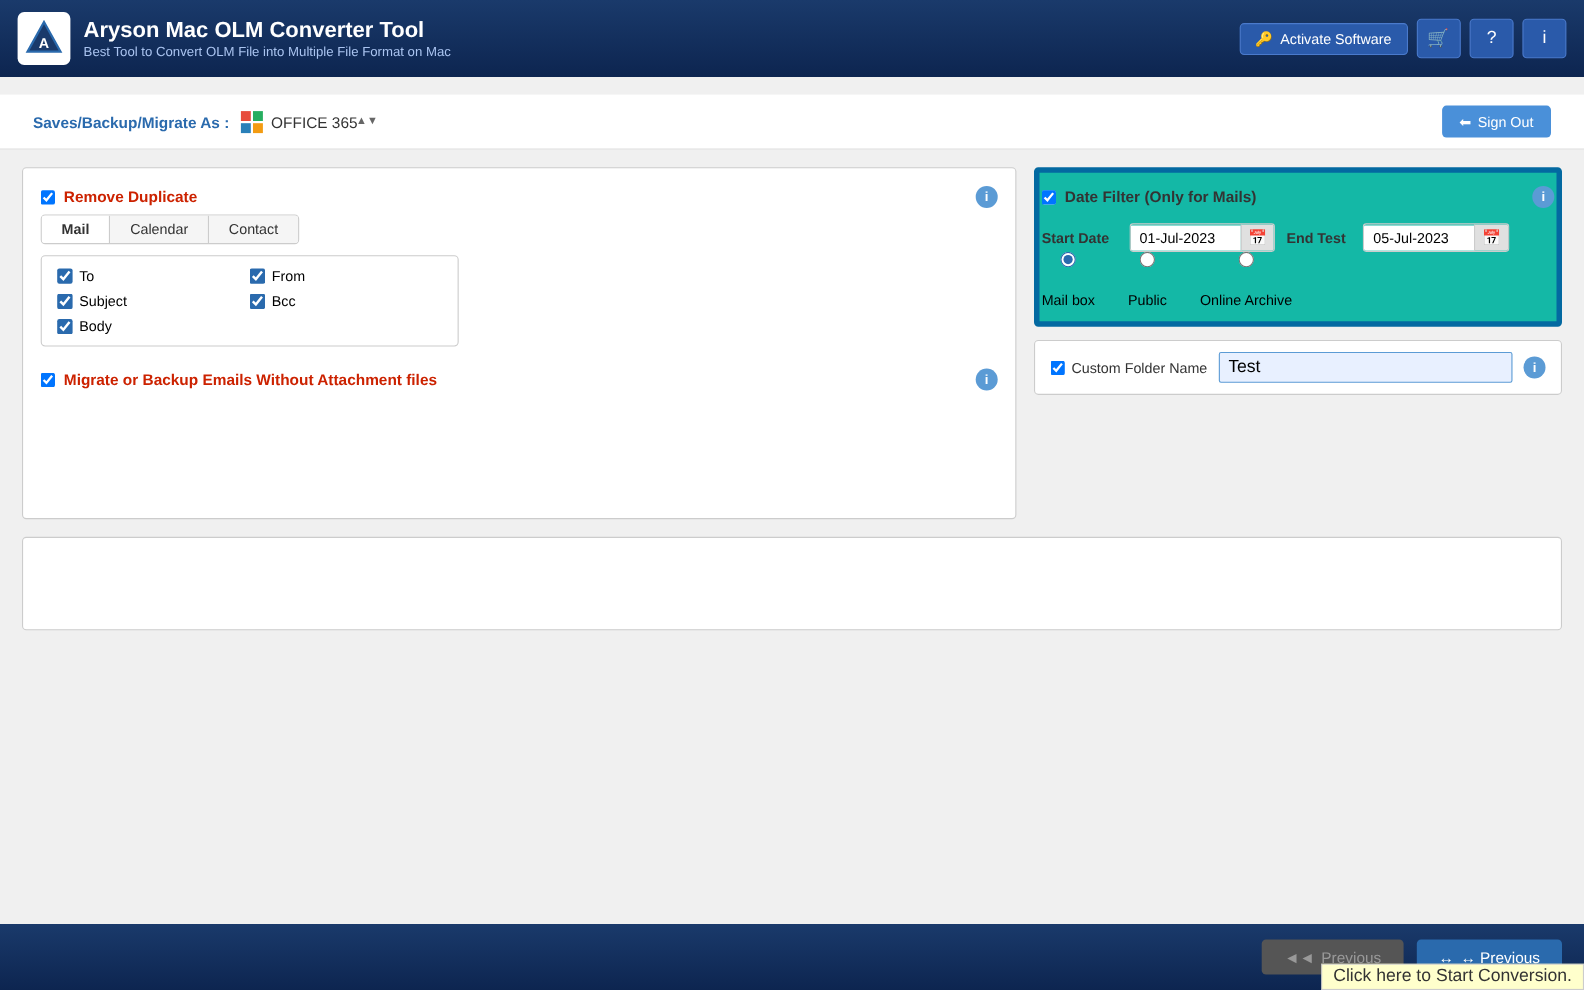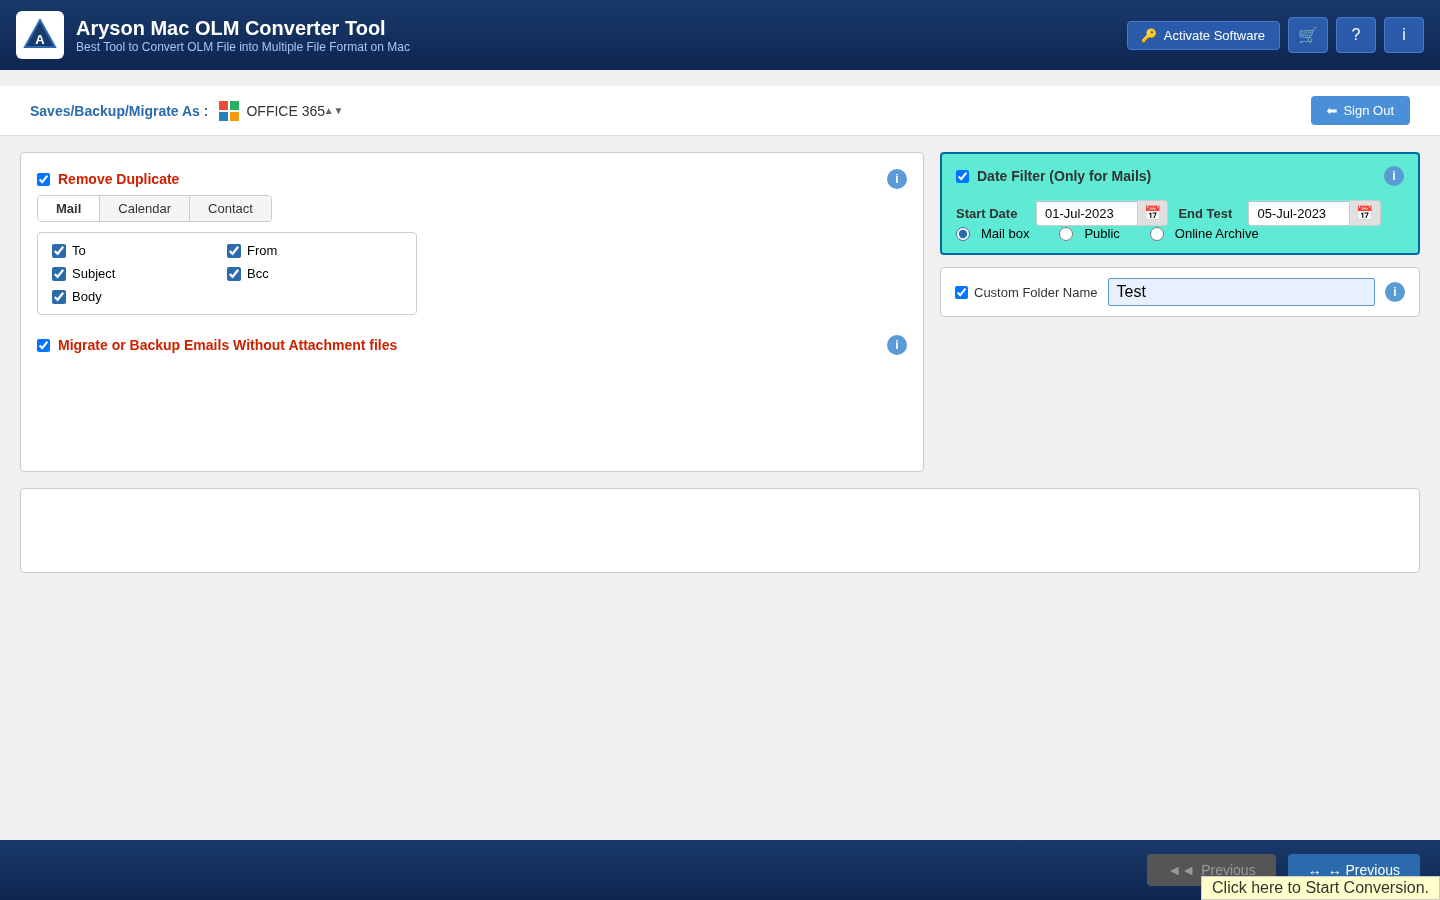--- a/index.html
+++ b/index.html
@@ -203,24 +203,24 @@
     
     .right-panel {
       width: 480px;
       display: flex;
       flex-direction: column;
       gap: 12px;
       margin-left: 16px;
     }
 
     .date-filter-box {
-      border: 2px solid #0369a1;
-      border-radius: 4px;
-      padding: 12px 14px;
-      background: #5eead4;
+      border: 5px solid #0369a1;
+      border-radius: 4px;
+      padding: 12px 2px;
+      background: #14b8a6;
     }
     .date-filter-header {
       display: flex;
       align-items: center;
       gap: 8px;
       margin-bottom: 14px;
     }
     .date-filter-title {
       font-size: 14px;
       font-weight: bold;
@@ -261,22 +261,23 @@
     }
 
     .radio-row {
       display: flex;
       align-items: center;
       gap: 30px;
     }
     .radio-item {
       display: flex;
       align-items: center;
-      gap: 11px;
-      font-size: 13px;
+      gap: 22px;
+      font-size: 13px;
+      flex-direction: column;
     }
     .radio-item input[type="radio"] {
       accent-color: #2a6aad;
       width: 14px;
       height: 14px;
     }
 
     .custom-folder-box {
       border: 1px solid #ccc;
       border-radius: 4px;

